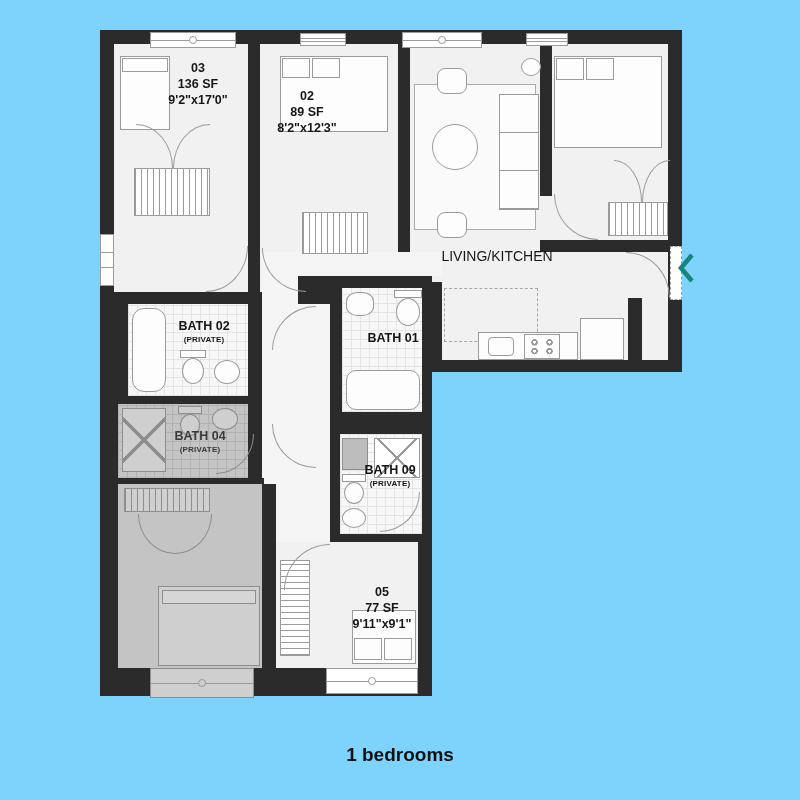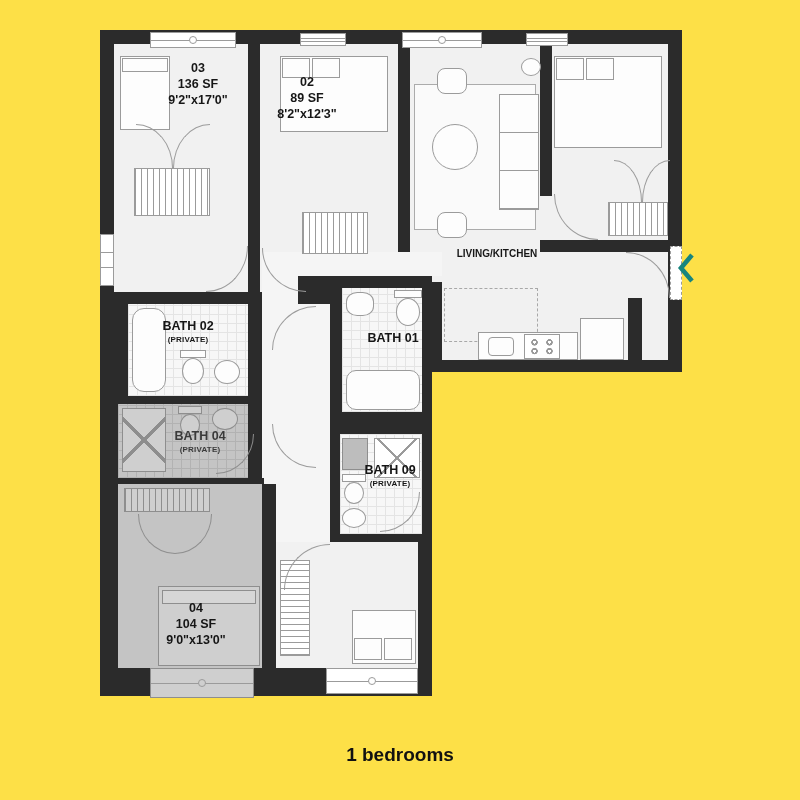--- a/index.html
+++ b/index.html
@@ -1,16 +1,16 @@
 <!DOCTYPE html>
 <html><head>
 <meta charset="utf-8">
 <style>
   html,body{margin:0;padding:0;background:#fff;}
-  #stage{position:relative;width:800px;height:800px;background:#fde047;overflow:hidden;
+  #stage{position:relative;width:800px;height:800px;background:#7dd3fc;overflow:hidden;
          font-family:"Liberation Sans",sans-serif;}
   .wall{position:absolute;background:#2b2b2b;}
   .floor{position:absolute;background:#f1f1f1;}
   .hallf{position:absolute;background:#f5f5f5;}
   .hif{position:absolute;background:#c4c4c4;}
   .tile{position:absolute;background-color:#f7f7f7;
         background-image:repeating-linear-gradient(0deg,#e4e4e4 0 1px,transparent 1px 9px),
                          repeating-linear-gradient(90deg,#e4e4e4 0 1px,transparent 1px 9px);}
   .tileg{position:absolute;background-color:#c4c4c4;
         background-image:repeating-linear-gradient(0deg,#b2b2b2 0 1px,transparent 1px 9px),
@@ -46,22 +46,22 @@
   .win{position:absolute;background:#fff;border:1px solid #9b9b9b;box-sizing:border-box;}
   .wing{position:absolute;background:#cfcfcf;border:1px solid #8e8e8e;box-sizing:border-box;}
   .mid{position:absolute;left:0;right:0;top:50%;height:1px;background:#9b9b9b;}
   .mid2a{position:absolute;left:0;right:0;top:34%;height:1px;background:#9b9b9b;}
   .mid2b{position:absolute;left:0;right:0;top:64%;height:1px;background:#9b9b9b;}
   .dot{position:absolute;left:50%;top:50%;width:6px;height:6px;margin:-4px 0 0 -4px;
        border:1px solid #9b9b9b;border-radius:50%;background:#fff;}
   .lab{position:absolute;transform:translateX(-50%);text-align:center;font-weight:700;
        color:#161616;font-size:12.5px;line-height:16px;white-space:nowrap;z-index:6;}
   .lab .sub{display:block;font-size:8px;line-height:11px;letter-spacing:.2px;}
-  .biglab{position:absolute;transform:translateX(-50%);font-weight:700;color:#161616;
-       font-size:10px;white-space:nowrap;z-index:6;}
+  .biglab{position:absolute;transform:translateX(-50%);font-weight:400;color:#161616;
+       font-size:14px;white-space:nowrap;z-index:6;}
   .caption{position:absolute;left:400px;top:744px;transform:translateX(-50%);
        font-size:19px;font-weight:700;color:#111;}
   .chev{position:absolute;left:676px;top:252px;width:22px;height:32px;cursor:pointer;
        background:none;border:none;padding:0;z-index:8;}
 </style>
 </head>
 <body>
 
 <div id="stage">
 
@@ -202,47 +202,47 @@
   <div class="arc aTL" style="left:284px;top:544px;width:46px;height:46px"></div>
   <div class="fur" style="left:352px;top:610px;width:64px;height:54px"></div>
   <div class="fur" style="left:354px;top:638px;width:28px;height:22px"></div>
   <div class="fur" style="left:384px;top:638px;width:28px;height:22px"></div>
 
   <div class="lab" style="left:198px;top:60px">
     <span style="display:block">03</span>
     <span style="display:block">136 SF</span>
     <span style="display:block">9'2"x17'0"</span>
   </div>
-  <div class="lab" style="left:307px;top:74px">
+  <div class="lab" style="left:307px;top:88px">
     <span style="display:block">02</span>
     <span style="display:block">89 SF</span>
     <span style="display:block">8'2"x12'3"</span>
   </div>
   <div class="biglab" style="left:497px;top:248px">LIVING/KITCHEN</div>
 
   <div class="lab" style="left:393px;top:330px">
     <span style="display:block">BATH 01</span>
   </div>
-  <div class="lab" style="left:188px;top:318px">
+  <div class="lab" style="left:204px;top:318px">
     <span style="display:block">BATH 02</span>
     <span class="sub">(PRIVATE)</span>
   </div>
   <div class="lab" style="left:200px;top:428px;color:#3a3a3a">
     <span style="display:block">BATH 04</span>
     <span class="sub">(PRIVATE)</span>
   </div>
   <div class="lab" style="left:390px;top:462px">
     <span style="display:block">BATH 09</span>
     <span class="sub">(PRIVATE)</span>
   </div>
 
-  <div class="lab" style="left:196px;top:600px">
-    <span style="display:block">04</span>
-    <span style="display:block">104 SF</span>
-    <span style="display:block">9'0"x13'0"</span>
+  <div class="lab" style="left:382px;top:584px">
+    <span style="display:block">05</span>
+    <span style="display:block">77 SF</span>
+    <span style="display:block">9'11"x9'1"</span>
   </div>
 
   <button class="chev" aria-label="previous">
     <svg width="22" height="32" viewBox="0 0 22 32">
       <polyline points="16,3 5,16 16,29" fill="none" stroke="#17857e" stroke-width="4.6"></polyline>
     </svg>
   </button>
 
   <div class="caption">1 bedrooms</div>
 </div>

